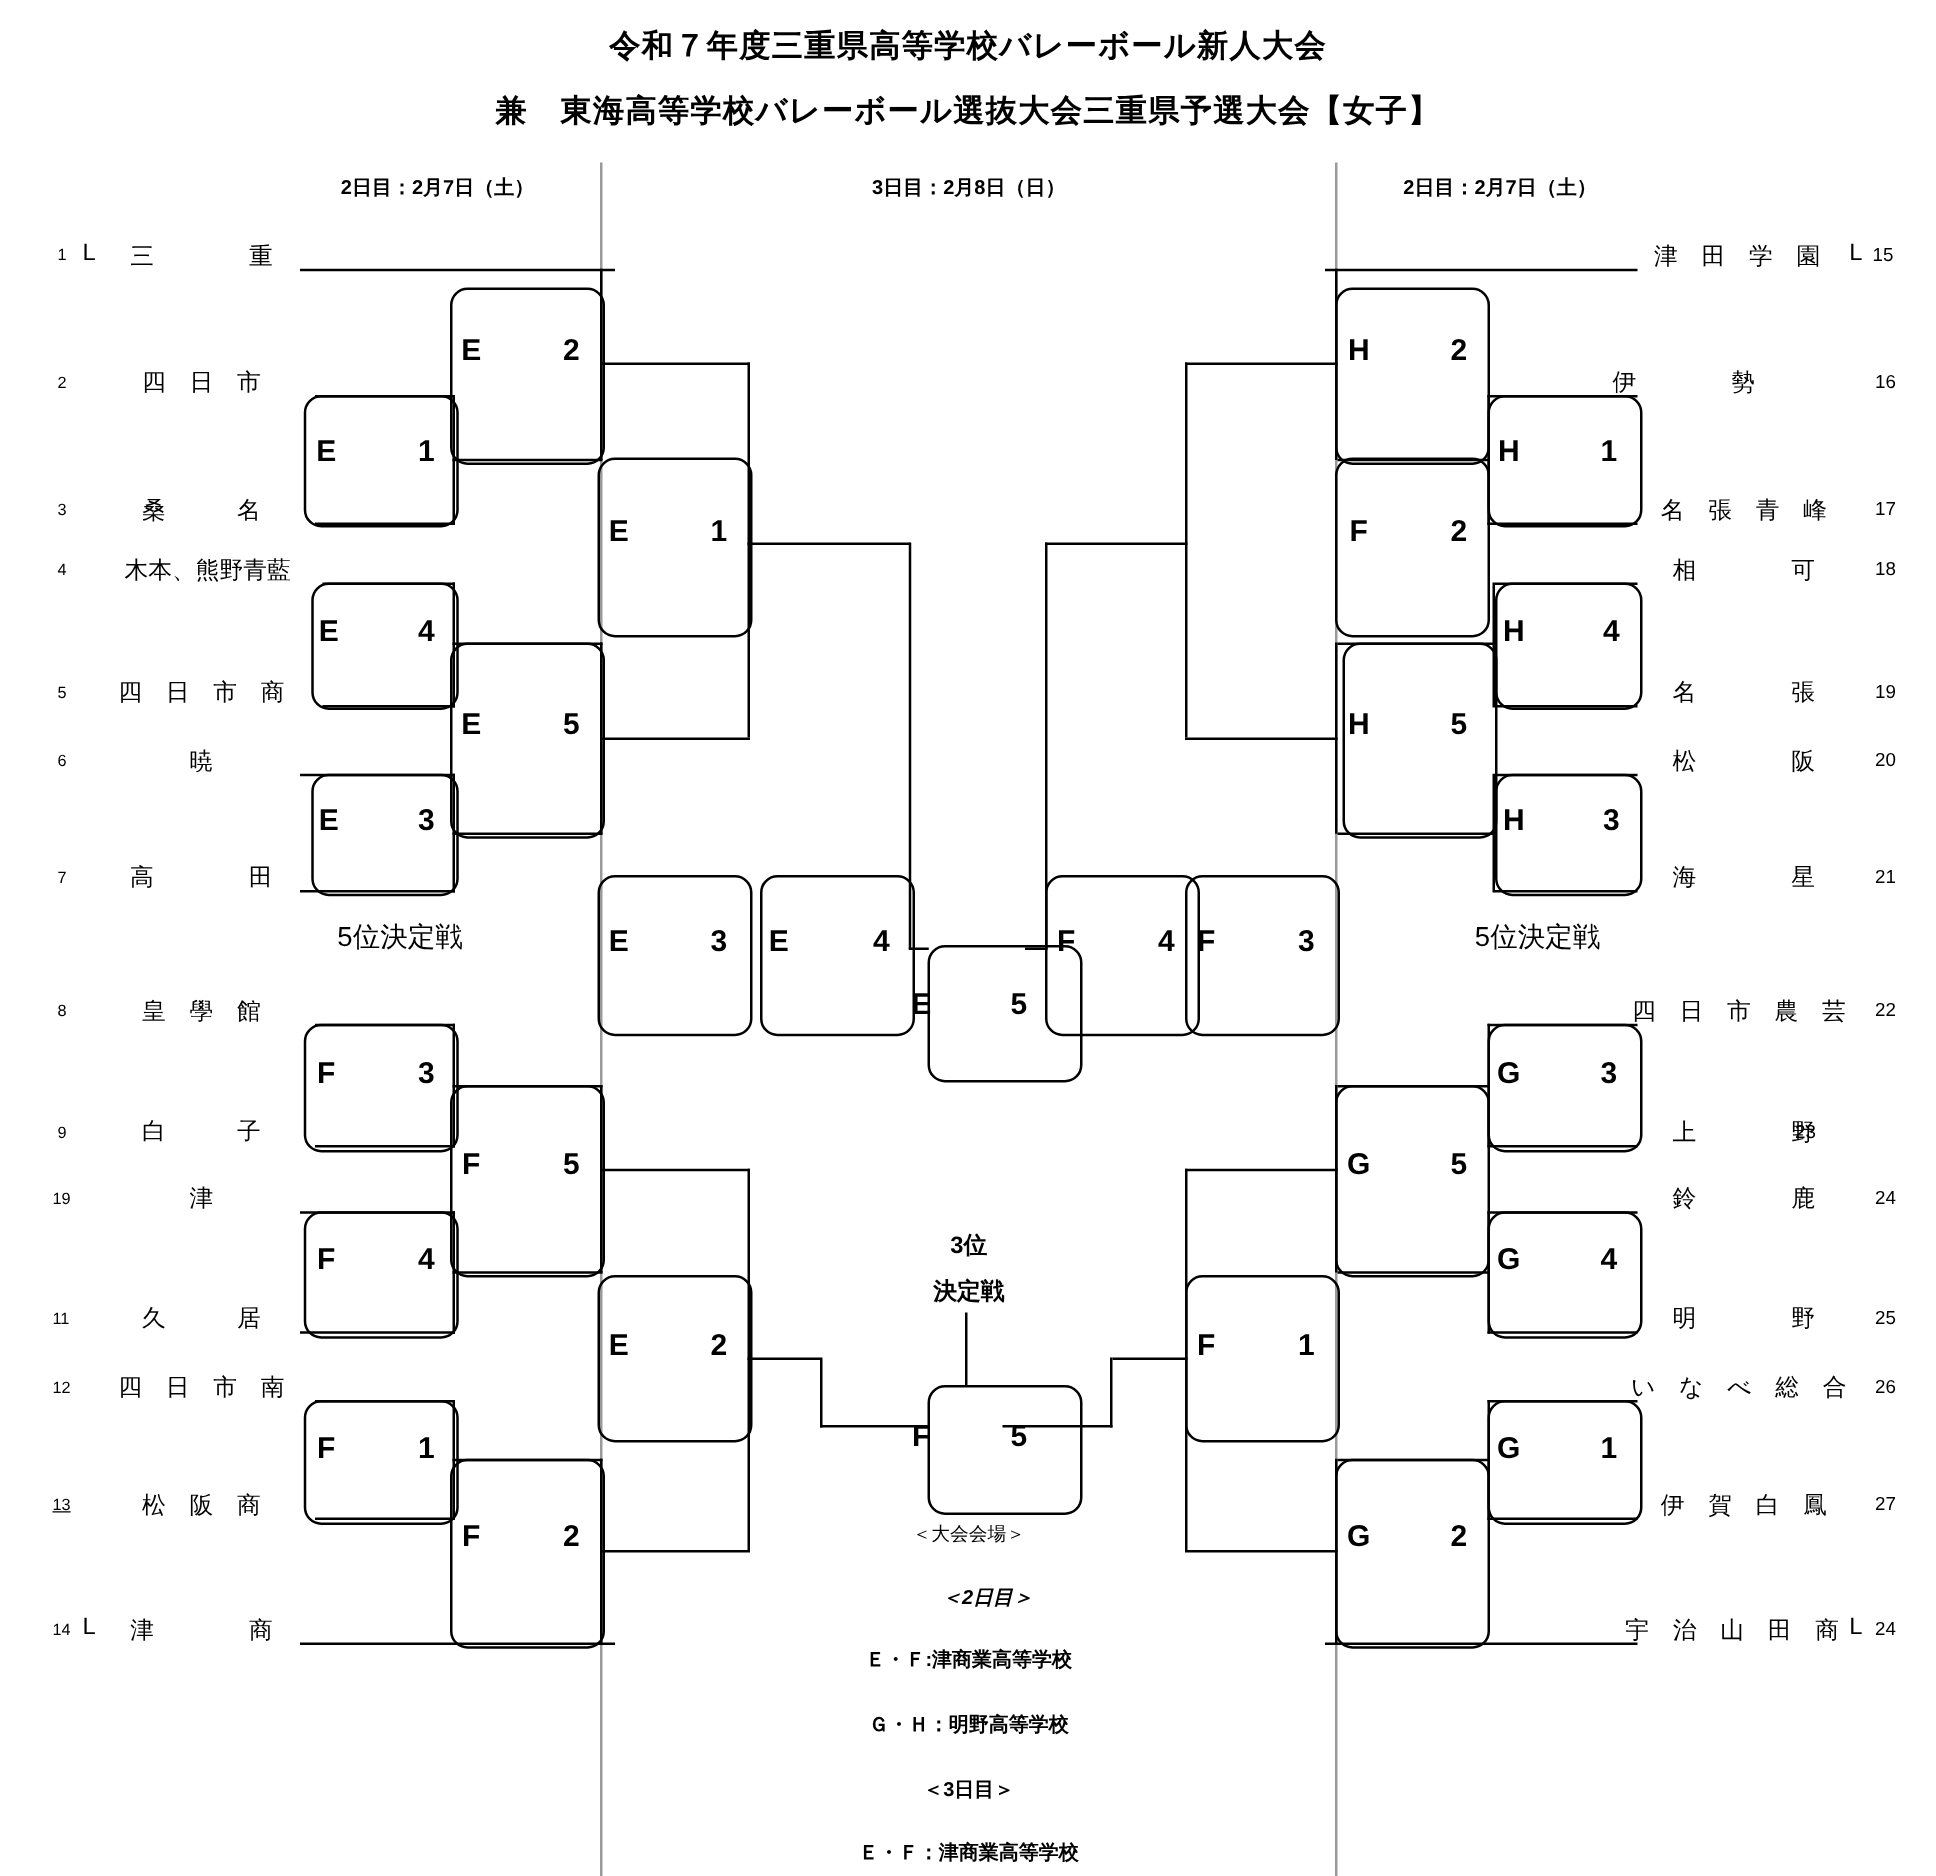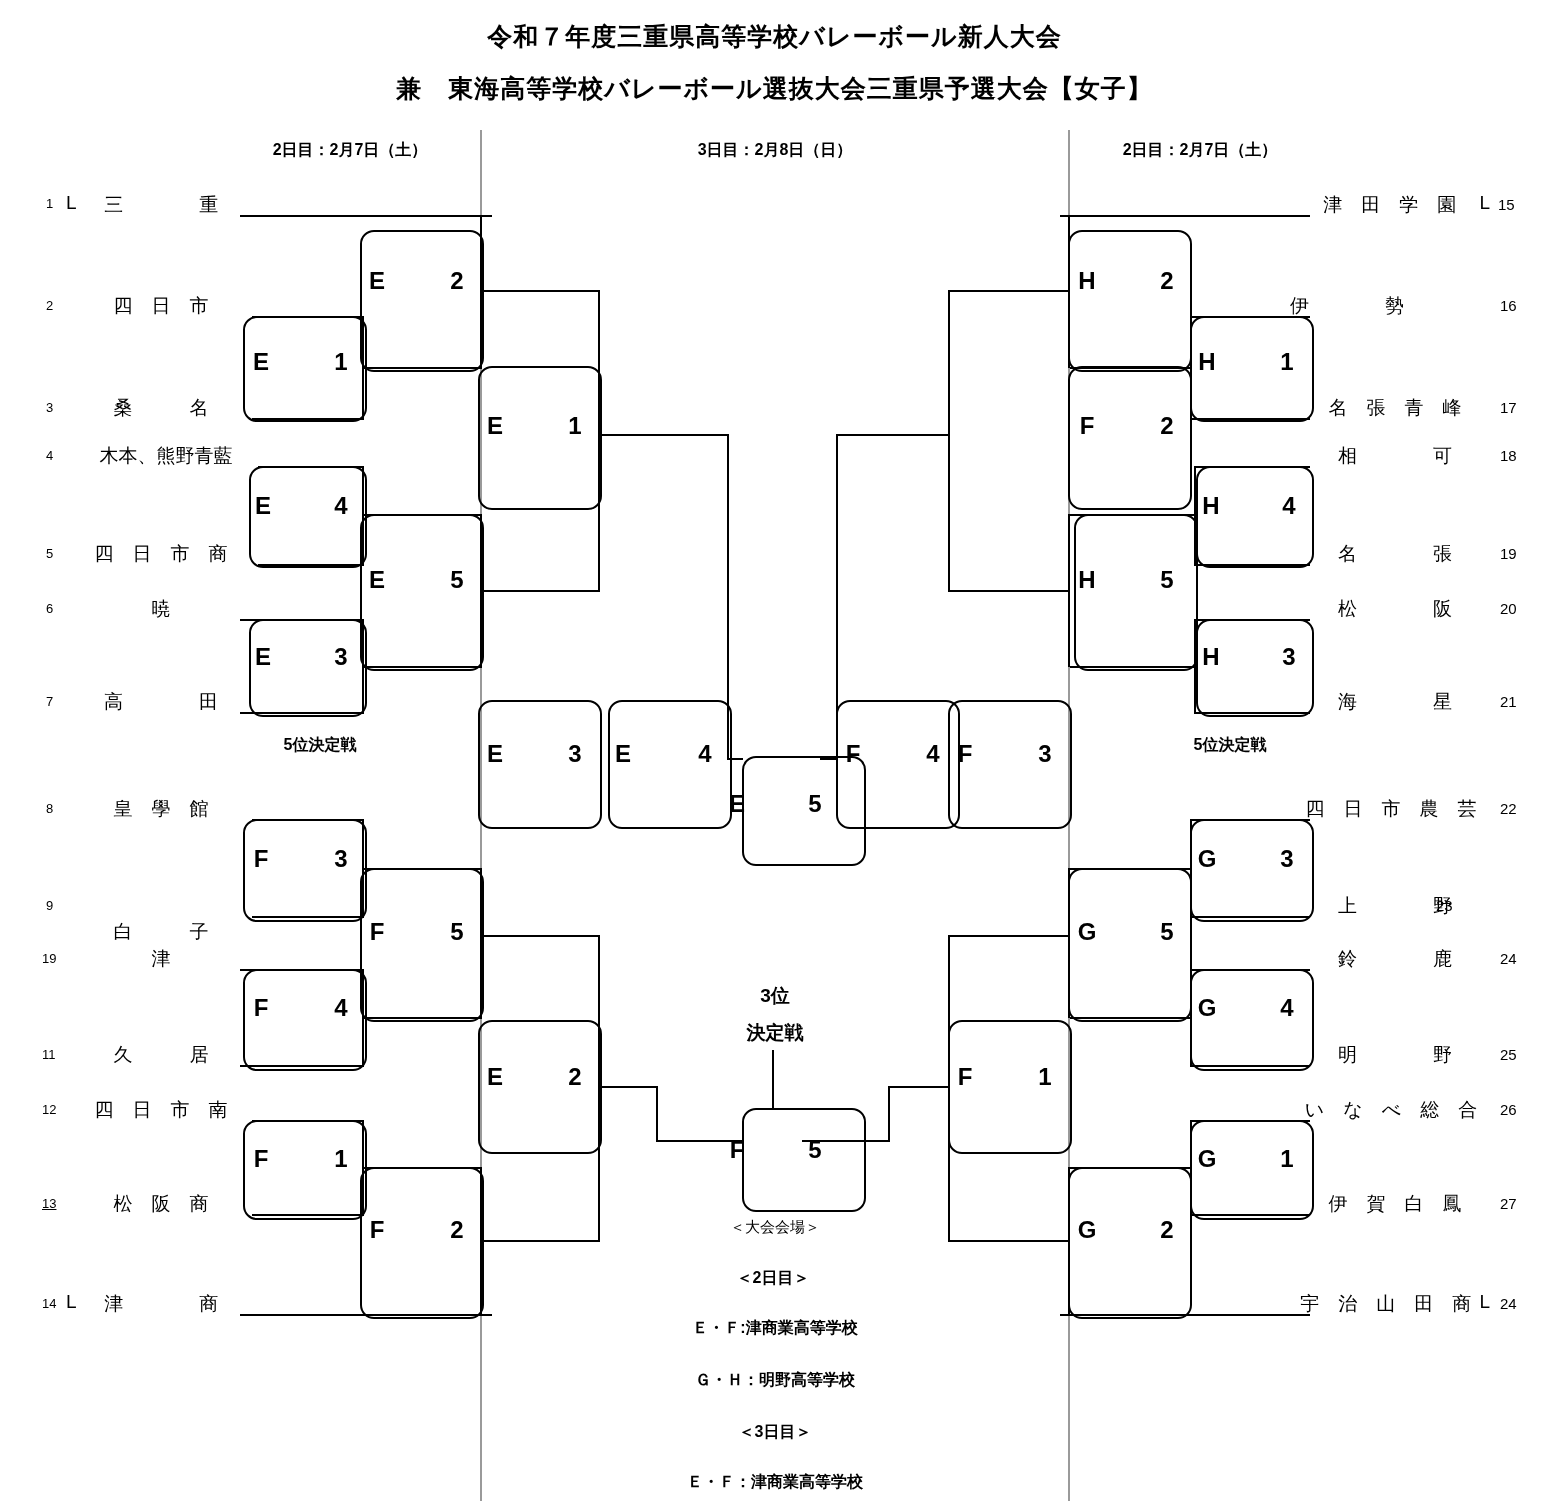--- a/index.html
+++ b/index.html
@@ -31,21 +31,21 @@
   .mlabel{
     position:absolute;font-size:24px;font-weight:bold;text-align:center;
   }
   .mnum{
     position:absolute;font-size:24px;font-weight:bold;text-align:center;
   }
   .bigtxt{position:absolute;font-size:32px;font-weight:bold;text-align:center;}
   .midtxt{position:absolute;font-size:19px;font-weight:bold;text-align:center;}
   .smalltxt{position:absolute;font-size:15px;text-align:center;}
   .venue{position:absolute;font-size:16px;font-weight:bold;text-align:center;}
-  .fifth{position:absolute;font-size:16px;font-weight:bold;text-align:center;}
+  .fifth{position:absolute;font-size:22px;font-weight:normal;text-align:center;}
   .sep{position:absolute;width:2px;background:#9a9a9a;}
   .justify{display:flex;justify-content:space-between;}
 </style>
 </head>
 <body>
 
 <div id="root">
 
   <div class="title1 abs">令和７年度三重県高等学校バレーボール新人大会</div>
   <div class="title2 abs">兼　東海高等学校バレーボール選抜大会三重県予選大会【女子】</div>
@@ -78,21 +78,21 @@
   <div class="abs seed-left" style="left:46px;top:601px;">6</div>
   <div class="abs team team-left" style="left:66px;top:596px;width:190px;text-align:center;">暁</div>
 
   <div class="abs seed-left" style="left:46px;top:694px;">7</div>
   <div class="abs team team-left" style="left:66px;top:689px;width:190px;text-align:center;">高　　　　田</div>
 
   <div class="abs seed-left" style="left:46px;top:801px;">8</div>
   <div class="abs team team-left" style="left:66px;top:796px;width:190px;text-align:center;">皇　學　館</div>
 
   <div class="abs seed-left" style="left:46px;top:898px;">9</div>
-  <div class="abs team team-left" style="left:66px;top:919px;width:190px;text-align:center;">白　　　子</div>
+  <div class="abs team team-left" style="left:66px;top:892px;width:190px;text-align:center;">白　　　子</div>
 
   <div class="abs seed-left" style="left:42px;top:951px;">19</div>
   <div class="abs team team-left" style="left:66px;top:946px;width:190px;text-align:center;">津</div>
 
   <div class="abs seed-left" style="left:42px;top:1047px;">11</div>
   <div class="abs team team-left" style="left:66px;top:1042px;width:190px;text-align:center;">久　　　居</div>
 
   <div class="abs seed-left" style="left:42px;top:1102px;">12</div>
   <div class="abs team team-left" style="left:66px;top:1097px;width:190px;text-align:center;">四　日　市　南</div>
 
@@ -153,21 +153,21 @@
     </div>
   <div class="abs seed-right" style="left:1500px;top:1295px;">24</div>
 
   <div class="fifth" style="left:170px;top:735px;width:300px;">5位決定戦</div>
   <div class="fifth" style="left:1080px;top:735px;width:300px;">5位決定戦</div>
 
   <div class="midtxt" style="left:665px;top:983px;width:220px;">3位</div>
   <div class="midtxt" style="left:665px;top:1020px;width:220px;">決定戦</div>
 
   <div class="smalltxt" style="left:655px;top:1218px;width:240px;">＜大会会場＞</div>
-  <div class="venue" style="left:653px;top:1268px;width:240px;">＜2日目＞</div>
+  <div class="venue" style="left:670px;top:1268px;width:240px;font-style:italic;">＜2日目＞</div>
   <div class="venue" style="left:620px;top:1318px;width:310px;">Ｅ・Ｆ:津商業高等学校</div>
   <div class="venue" style="left:620px;top:1370px;width:310px;">Ｇ・Ｈ：明野高等学校</div>
   <div class="venue" style="left:655px;top:1422px;width:240px;">＜3日目＞</div>
   <div class="venue" style="left:620px;top:1472px;width:310px;">Ｅ・Ｆ：津商業高等学校</div>
 
   <div class="line hline" style="left:240px;top:215px;width:252px;"></div>
   <div class="line hline" style="left:252px;top:316px;width:112px;"></div>
   <div class="line hline" style="left:252px;top:418px;width:112px;"></div>
   <div class="line hline" style="left:258px;top:466px;width:106px;"></div>
   <div class="line hline" style="left:258px;top:564px;width:106px;"></div>

